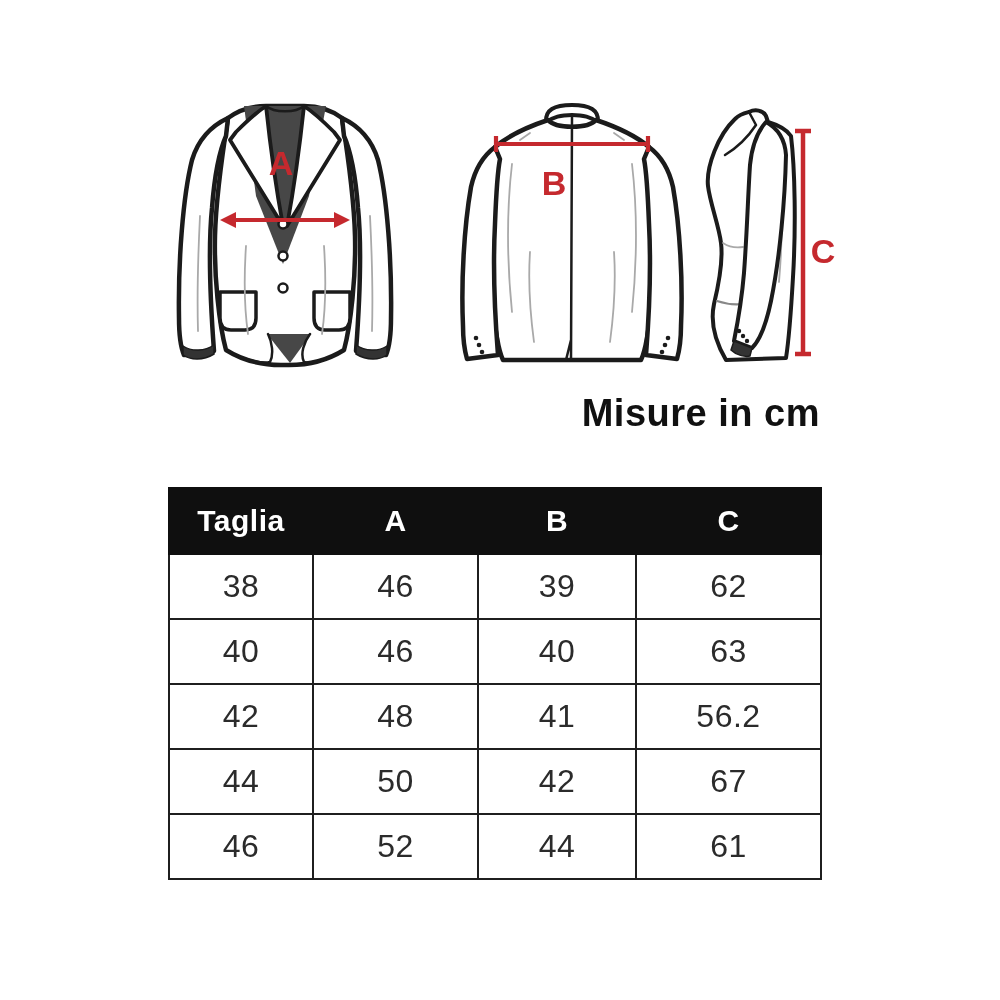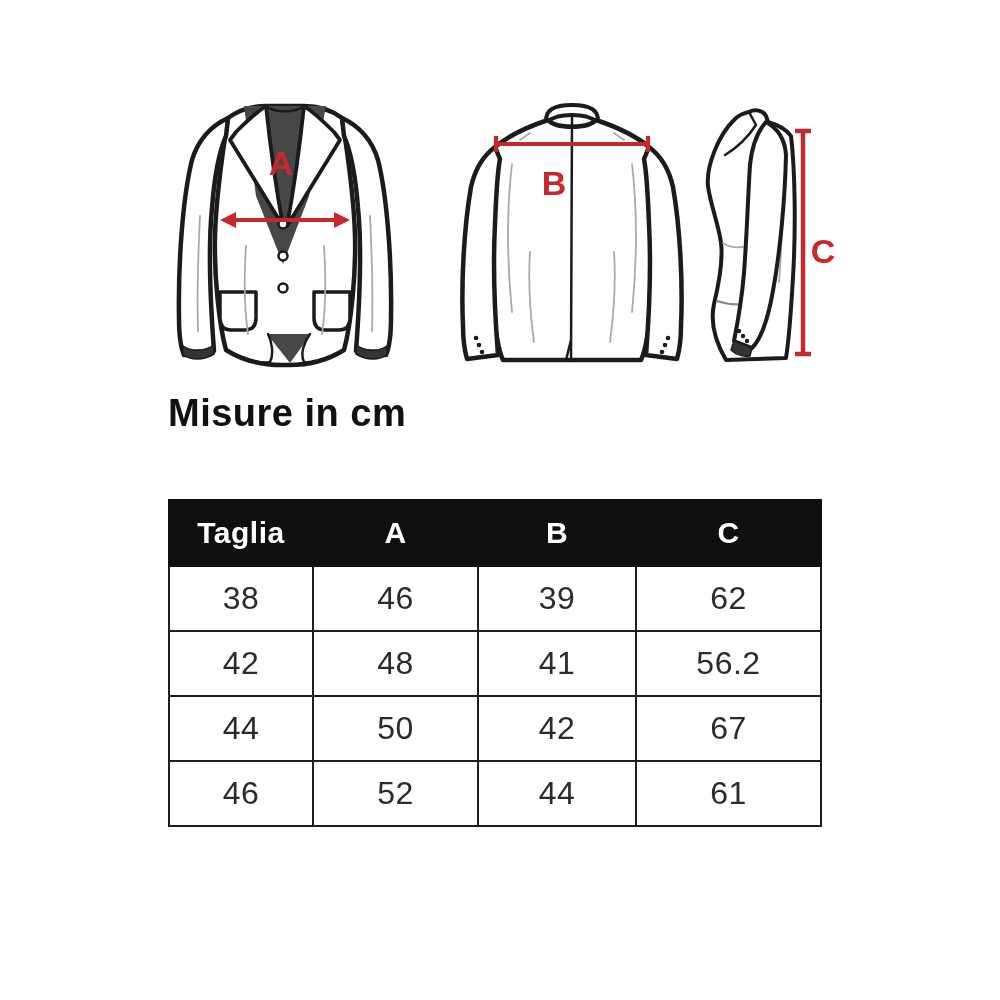--- a/index.html
+++ b/index.html
@@ -21,30 +21,29 @@
   .shade{fill:#474747;stroke:none;}
   .darkcuff{fill:#333333;stroke:#1b1b1b;stroke-width:1.5;}
   .accent-stroke{stroke:#c5292e;stroke-width:4.2;fill:none;stroke-linecap:butt;}
   .accent-fill{fill:#c5292e;stroke:none;}
   .measure-letter{fill:#c5292e;font-family:"Liberation Sans","DejaVu Sans",sans-serif;
     font-weight:bold;font-size:34px;}
 
   
   .page-title{
     position:absolute;left:168px;width:652px;top:392px;
-    text-align:left;font-size:38px;font-weight:800;color:#111111;
+    text-align:right;font-size:38px;font-weight:800;color:#111111;
     letter-spacing:0.5px;margin:0;
   }
 
   
   table.size-table{
     position:absolute;left:168px;top:487px;width:652px;
     border-collapse:collapse;table-layout:fixed;text-align:center;
     border:2px solid #1a1a1a;
-    margin-top:12px;
   }
   table.size-table th{
     background:#0f0f0f;color:#ffffff;height:62px;
     font-size:30px;font-weight:bold;border:2px solid #0f0f0f;
     letter-spacing:0.5px;
   }
   table.size-table td{
     height:61px;font-size:32px;font-weight:normal;color:#2b2b2b;
     border:2px solid #1f1f1f;background:#ffffff;letter-spacing:0.5px;
   }
@@ -168,20 +167,26 @@
         </tr>
     </thead>
     <tbody id="size-table-body">
         <tr>
           <td>38</td>
           <td>46</td>
           <td>39</td>
           <td>62</td>
         </tr>
         <tr>
+          <td>40</td>
+          <td>46</td>
+          <td>40</td>
+          <td>63</td>
+        </tr>
+        <tr>
           <td>42</td>
           <td>48</td>
           <td>41</td>
           <td>56.2</td>
         </tr>
         <tr>
           <td>44</td>
           <td>50</td>
           <td>42</td>
           <td>67</td>

